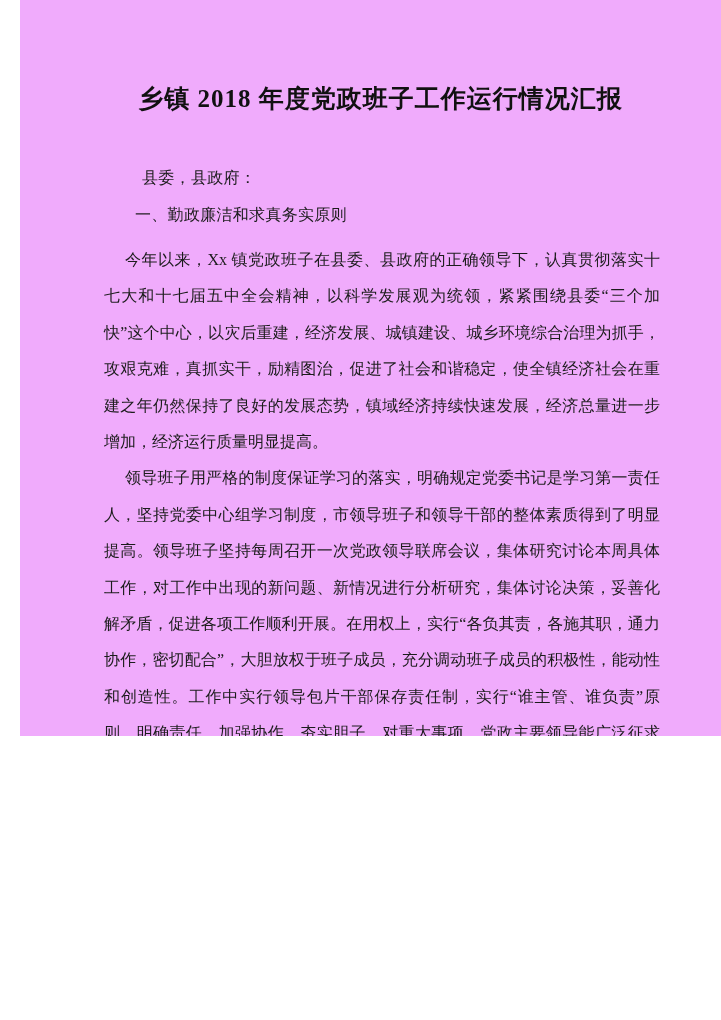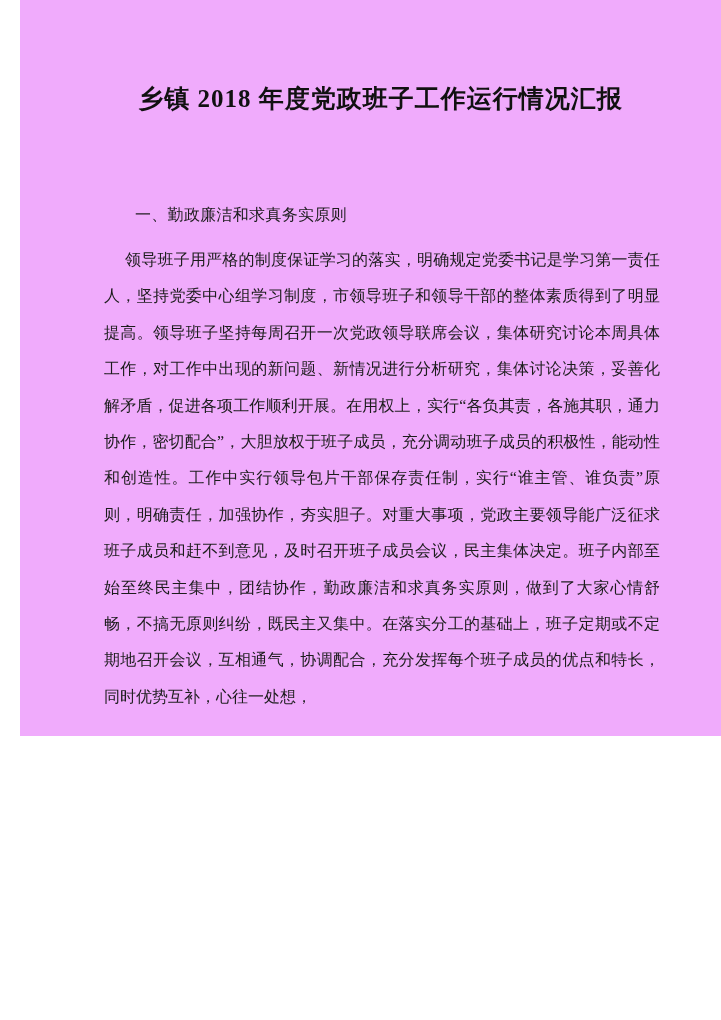--- a/index.html
+++ b/index.html
@@ -66,19 +66,21 @@
     word-break: break-all;
     overflow-wrap: break-word;
   }
 </style>
 </head>
 <body>
 
 <div class="page">
   <h1 class="doc-title">乡镇 2018 年度党政班子工作运行情况汇报</h1>
 
+  <p class="salutation">县委，县政府：</p>
 
   <p class="section-heading">一、勤政廉洁和求真务实原则</p>
 
   <div class="text-block">
+    <p class="body-para">今年以来，Xx 镇党政班子在县委、县政府的正确领导下，认真贯彻落实十七大和十七届五中全会精神，以科学发展观为统领，紧紧围绕县委“三个加快”这个中心，以灾后重建，经济发展、城镇建设、城乡环境综合治理为抓手，攻艰克难，真抓实干，励精图治，促进了社会和谐稳定，使全镇经济社会在重建之年仍然保持了良好的发展态势，镇域经济持续快速发展，经济总量进一步增加，经济运行质量明显提高。</p>
     <p class="body-para">领导班子用严格的制度保证学习的落实，明确规定党委书记是学习第一责任人，坚持党委中心组学习制度，市领导班子和领导干部的整体素质得到了明显提高。领导班子坚持每周召开一次党政领导联席会议，集体研究讨论本周具体工作，对工作中出现的新问题、新情况进行分析研究，集体讨论决策，妥善化解矛盾，促进各项工作顺利开展。在用权上，实行“各负其责，各施其职，通力协作，密切配合”，大胆放权于班子成员，充分调动班子成员的积极性，能动性和创造性。工作中实行领导包片干部保存责任制，实行“谁主管、谁负责”原则，明确责任，加强协作，夯实胆子。对重大事项，党政主要领导能广泛征求班子成员和赶不到意见，及时召开班子成员会议，民主集体决定。班子内部至始至终民主集中，团结协作，勤政廉洁和求真务实原则，做到了大家心情舒畅，不搞无原则纠纷，既民主又集中。在落实分工的基础上，班子定期或不定期地召开会议，互相通气，协调配合，充分发挥每个班子成员的优点和特长，同时优势互补，心往一处想，</p>
   </div>
 </div>
 
 </body></html>

